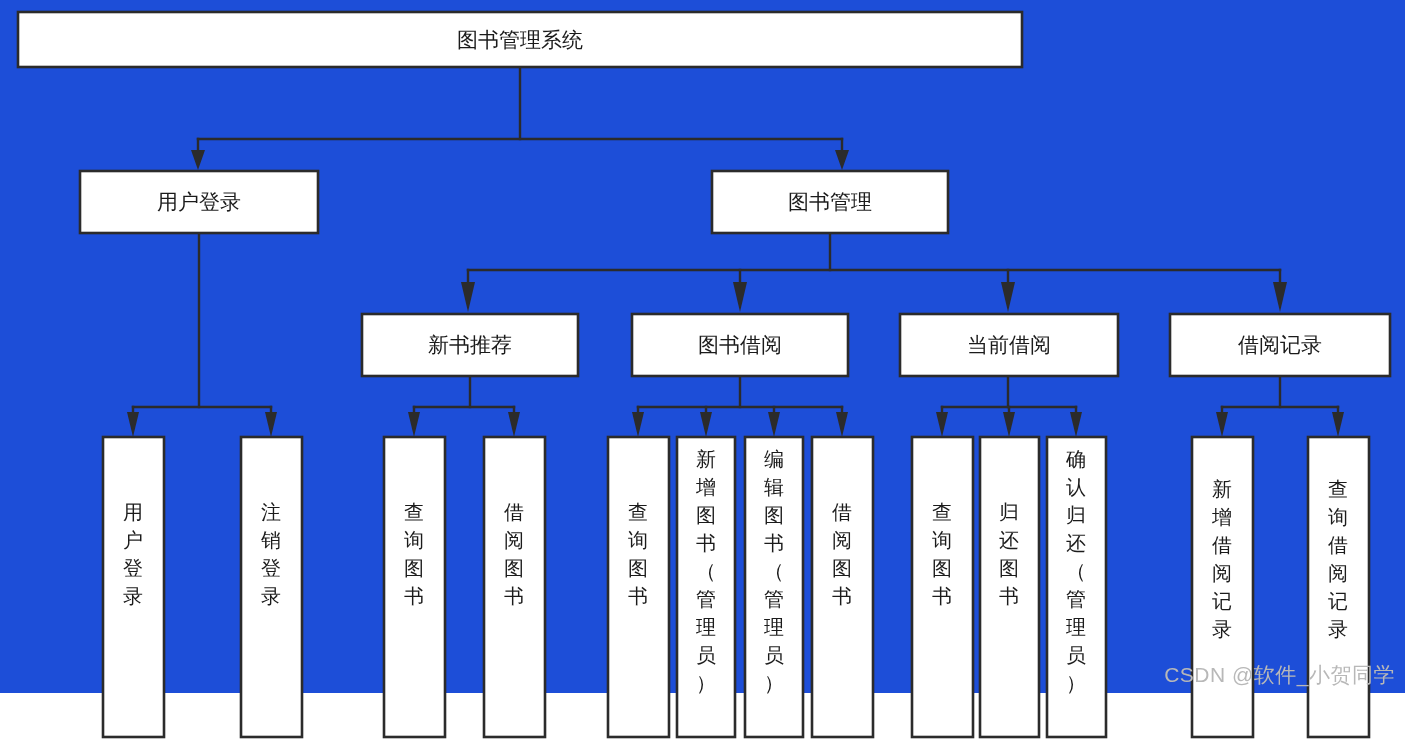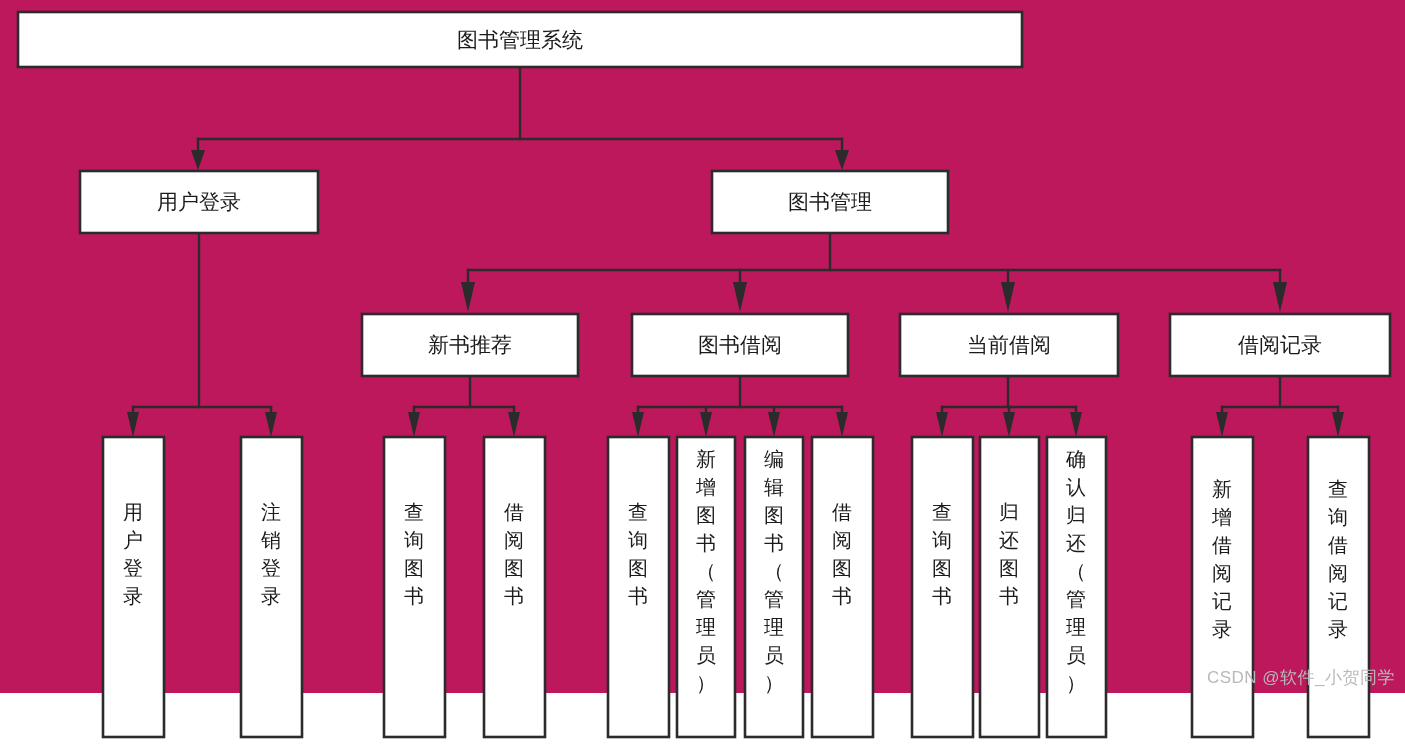--- a/index.html
+++ b/index.html
@@ -10,21 +10,21 @@
   body {
     width: 1405px;
     height: 747px;
     overflow: hidden;
     font-family: "Liberation Sans", "DejaVu Sans", sans-serif;
   }
   #diagram-root {
     position: relative;
     width: 1405px;
     height: 693px;
-    background: #be185d;
+    background: #1d4ed8;
   }
   svg.flow {
     position: absolute;
     left: 0;
     top: 0;
     width: 1405px;
     height: 747px;
   }
   .node-rect {
     fill: #ffffff;
@@ -51,21 +51,21 @@
     font-family: "Liberation Sans", "DejaVu Sans", sans-serif;
     font-size: 20px;
     fill: #1b1b1b;
     text-anchor: middle;
   }
   .watermark {
     position: absolute;
     right: 10px;
     bottom: 4px;
     font-family: "Liberation Sans", "DejaVu Sans", sans-serif;
-    font-size: 17px;
+    font-size: 21px;
     color: #b8b8b8;
     white-space: nowrap;
     letter-spacing: 0.5px;
   }
 </style>
 </head>
 <body>
 
 <div id="diagram-root">
 

